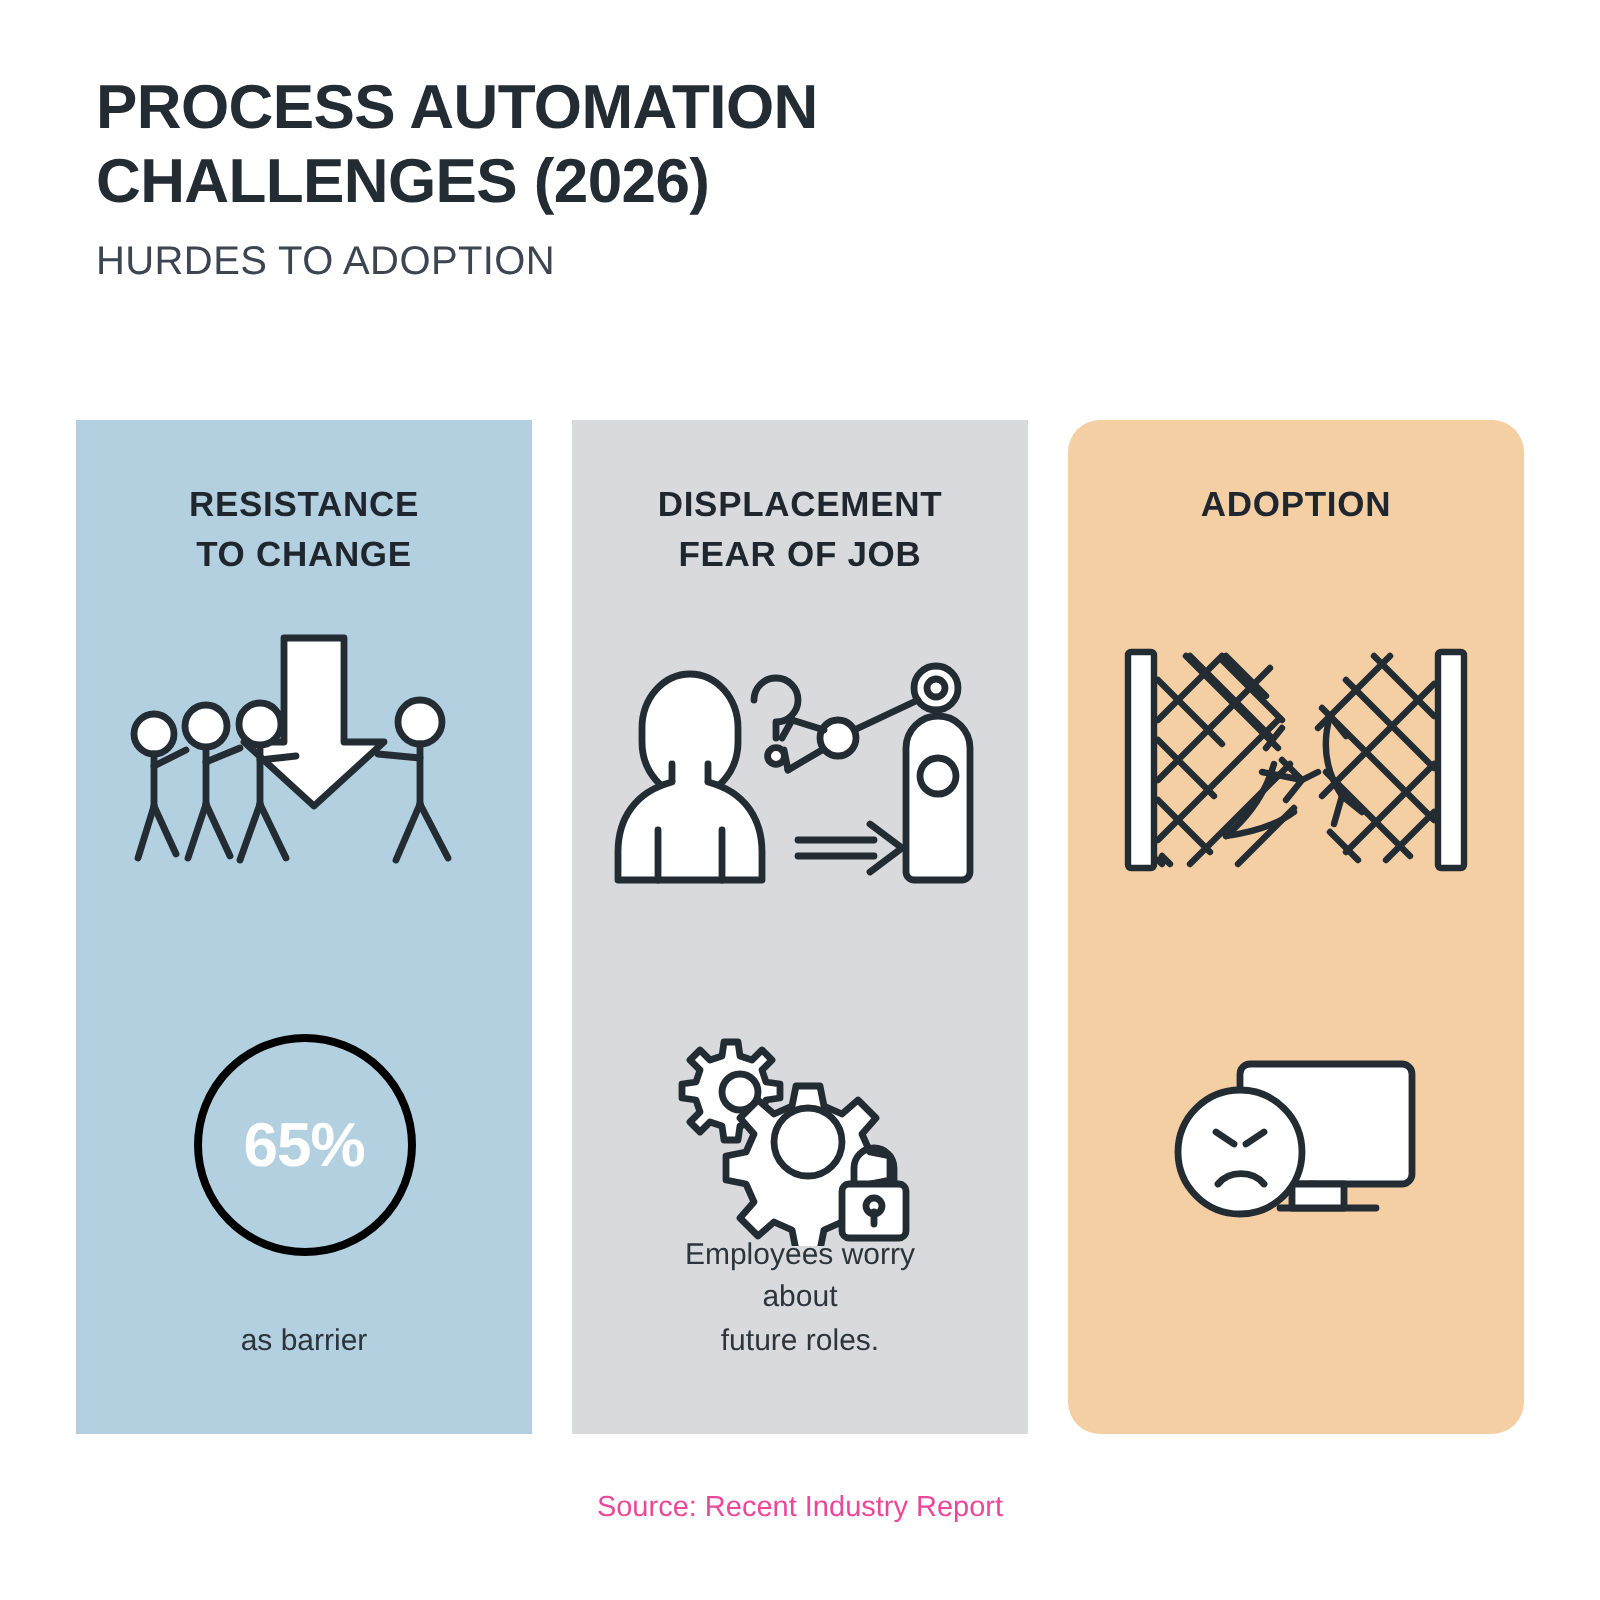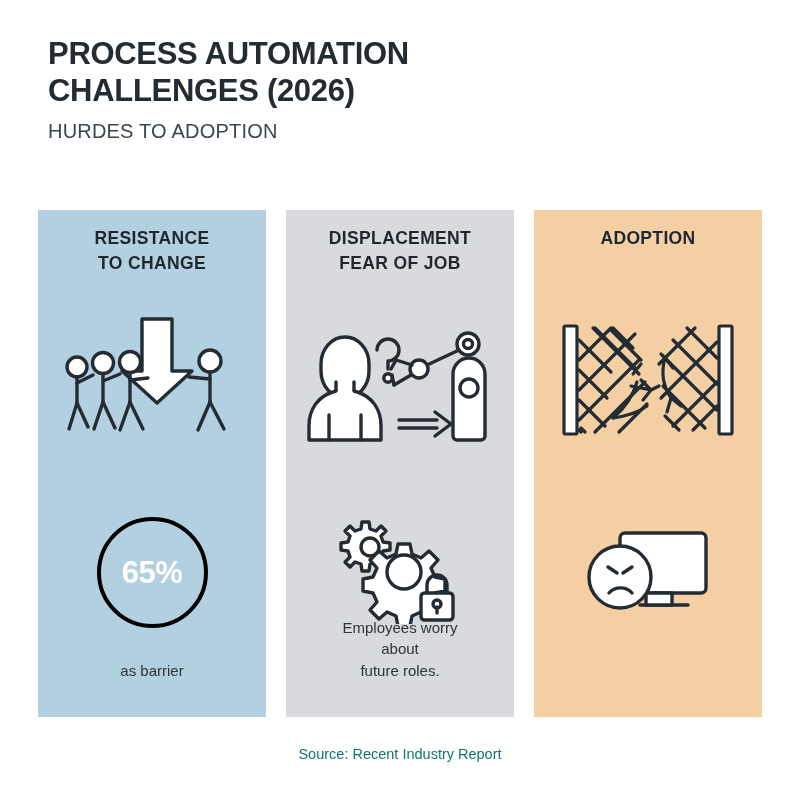--- a/index.html
+++ b/index.html
@@ -54,21 +54,21 @@
     justify-content: space-between;
   }
   .panel {
     width: 228px;
     height: 507px;
     position: relative;
     display: flex;
     flex-direction: column;
     align-items: center;
     box-sizing: border-box;
-    padding-top: 16px;
+    padding-top: 30px;
   }
   .panel-heading {
     font-size: 17.5px;
     font-weight: bold;
     letter-spacing: 0.35px;
     line-height: 1.42;
     color: #1f262e;
     text-align: center;
     text-transform: uppercase;
     margin: 0;
@@ -134,21 +134,21 @@
   }
 
   
   #source-note {
     position: absolute;
     top: 746px;
     left: 0;
     width: 800px;
     text-align: center;
     font-size: 14.5px;
-    color: #0f766e;
+    color: #ec4899;
   }
 </style>
 </head>
 <body>
 
 <div id="header">
   <h1 id="page-title">
     <span class="title-line">PROCESS AUTOMATION</span>
     <span class="title-line">CHALLENGES (2026)</span>
   </h1>
@@ -257,21 +257,21 @@
       </div>
     </div>
 
     <div class="caption">
       <span class="cl">Employees worry</span>
       <span class="cl">about</span>
       <span class="cl">future roles.</span>
     </div>
   </section>
 
-  <section class="panel" id="panel-3" style="background: rgb(245, 207, 164);">
+  <section class="panel" id="panel-3" style="background: rgb(245, 207, 164); border-radius: 16px;">
     <h3 class="panel-heading">
       <span class="hl">ADOPTION</span>
     </h3>
 
     <div class="icon-primary">
       <svg width="186" height="120" viewBox="0 0 186 120" fill="none" stroke="#232b33" stroke-width="3.2" stroke-linecap="round" stroke-linejoin="round">
 
         <rect x="9" y="6" width="13" height="108" rx="1.5" fill="#ffffff"></rect>
         <rect x="164" y="6" width="13" height="108" rx="1.5" fill="#ffffff"></rect>
 

